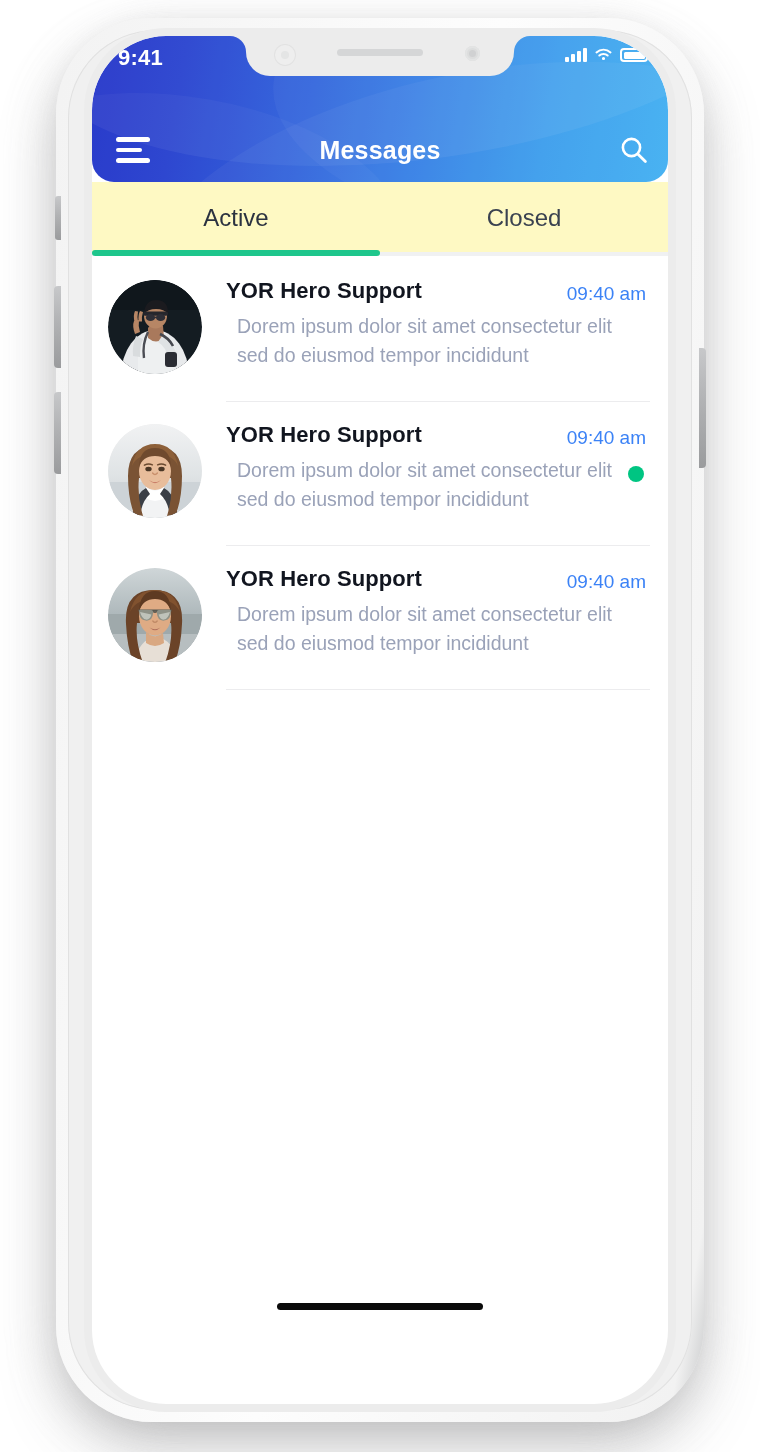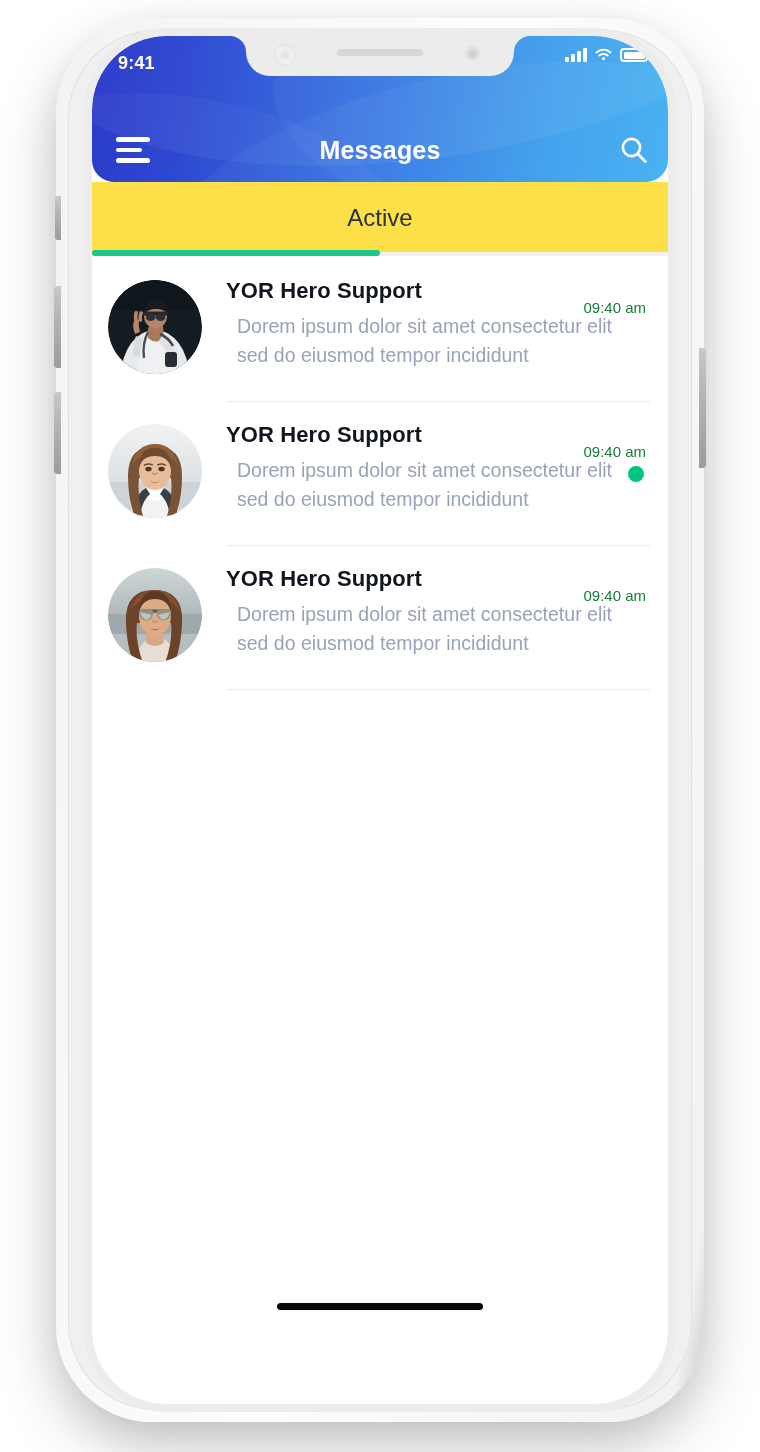--- a/index.html
+++ b/index.html
@@ -180,24 +180,23 @@
   .statusbar {
     position: absolute;
     left: 0; top: 0;
     width: 576px; height: 40px;
     z-index: 25;
   }
   .status-time {
     position: absolute;
     left: 26px; top: 9px;
     color: #ffffff;
-    font-size: 18px;
+    font-size: 22px;
     font-weight: bold;
     letter-spacing: .2px;
-    margin-top: 8px;
   }
   .status-icons {
     position: absolute;
     right: 20px; top: 11px;
     display: flex;
     align-items: flex-end;
     gap: 7px;
   }
   .signal {
     display: flex;
@@ -283,21 +282,21 @@
     right: 18px; top: 13px;
     width: 34px; height: 34px;
     cursor: pointer;
   }
 
   
   .tabs {
     position: absolute;
     left: 0; top: 146px;
     width: 576px; height: 72px;
-    background: #fde047;
+    background: #fef9c3;
     display: flex;
     z-index: 10;
   }
   .tab {
     flex: 1 1 50%;
     display: flex;
     align-items: center;
     justify-content: center;
     font-size: 24px;
     color: #2b3240;
@@ -359,23 +358,22 @@
     position: absolute;
     left: 0; top: 20px;
     font-size: 22px;
     font-weight: bold;
     color: #11151f;
     letter-spacing: .1px;
   }
   .msg-time {
     position: absolute;
     right: 4px; top: 25px;
-    font-size: 15px;
-    color: #15803d;
-    margin-top: 16px;
+    font-size: 19px;
+    color: #3b82f6;
   }
   .msg-preview {
     position: absolute;
     left: 11px; top: 54px;
     width: 380px;
     font-size: 19.5px;
     line-height: 29px;
     color: #9aa2b8;
   }
   .unread-dot {
@@ -459,20 +457,21 @@
       </div>
       <div class="nav-title">Messages</div>
       <svg class="nav-search" viewBox="0 0 34 34">
         <circle cx="14.5" cy="14.5" r="8.6" stroke="#fff" stroke-width="2.6" fill="none"></circle>
         <line x1="20.8" y1="21" x2="28.4" y2="28.6" stroke="#fff" stroke-width="2.8" stroke-linecap="round"></line>
       </svg>
     </div>
 
     <div class="tabs">
       <div class="tab">Active</div>
+      <div class="tab inactive">Closed</div>
     </div>
     <div class="tabs-rail"></div>
     <div class="tabs-underline"></div>
 
     <div class="msg-list">
 
       <div class="msg-row">
         <div class="avatar">
           <svg viewBox="0 0 94 94">
             <defs>

